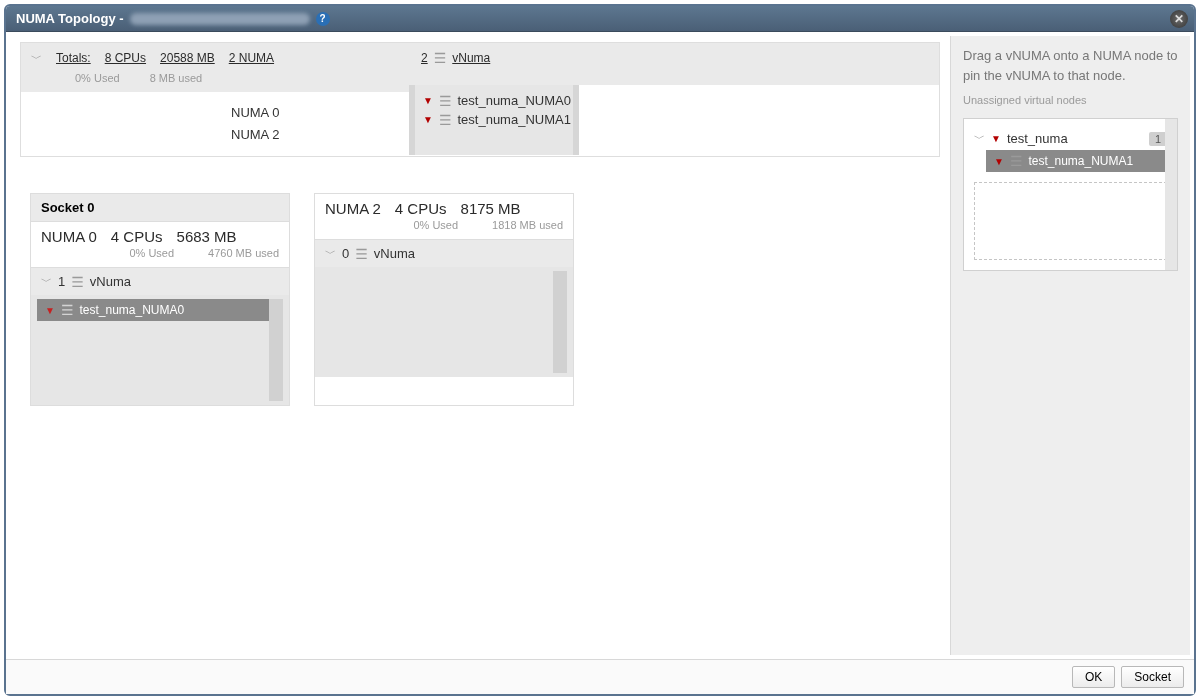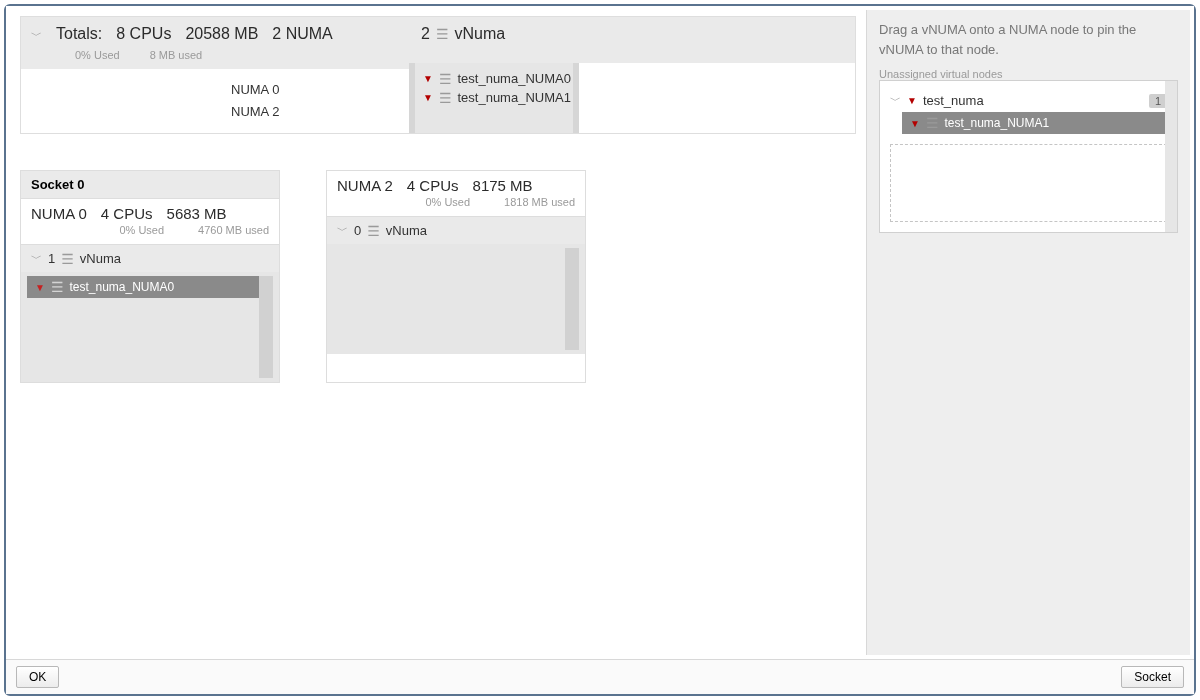--- a/index.html
+++ b/index.html
@@ -68,21 +68,21 @@
     overflow: hidden;
     background: #fff;
     padding: 4px;
   }
   .main {
     flex: 1;
     padding: 6px 10px;
     overflow: auto;
   }
   .side {
-    width: 324px;
+    width: 240px;
     border-left: 1px solid #d8d8d8;
     background: #eeeeee;
     padding: 10px 12px;
     color: #777;
     font-size: 13px;
   }
   .totals-block {
     display: flex;
     border: 1px solid #dedede;
   }
@@ -93,21 +93,21 @@
     background: #eaeaea;
     padding: 8px 10px 4px 10px;
     display: flex;
     align-items: baseline;
     gap: 14px;
   }
   .expand-chevron {
     color: #9a9a9a;
     font-size: 11px;
   }
-  .big { font-size: 16px; color: #2b2b2b; }
+  .big { font-size: 12px; color: #2b2b2b; text-decoration: underline; }
   .sub { font-size: 11px; color: #9a9a9a; padding: 2px 10px 8px 54px; background:#eaeaea; display:flex; gap:30px;}
   .totals-list {
     padding: 10px 12px;
     font-size: 13px;
     color: #333;
     line-height: 22px;
   }
   .totals-right {
     flex: 1;
   }
@@ -128,21 +128,22 @@
     width: 170px;
   }
   .vnuma-row {
     display: flex; align-items:center; gap:6px;
     font-size: 13px; color:#333; padding:2px 0;
   }
   .red-tri { color:#b30000; font-size:10px; }
   .sockets {
     margin-top: 36px;
     display: flex;
-    gap: 46px;
+    gap: 24px;
+    margin-left: 10px;
   }
   .socket {
     width: 260px;
     border: 1px solid #ddd;
   }
   .socket-hdr {
     background:#eaeaea;
     padding: 6px 10px;
     font-weight: bold;
     font-size: 13px;
@@ -180,21 +181,21 @@
   .pinned-item {
     background:#8a8a8a;
     color:#fff;
     padding:4px 8px;
     display:flex; align-items:center; gap:6px;
     font-size:12px;
   }
   .pinned-item .red-tri { color:#c62020; }
   .pinned-item .stack-icon { color:#d4d4d4; }
   .side-hint { line-height:20px; margin-bottom:8px; }
-  .side-sub { font-size:11px; color:#9a9a9a; }
+  .side-sub { font-size:11px; color:#9a9a9a; margin-bottom:12px;}
   .side-panel {
     background:#fff;
     border:1px solid #d0d0d0;
     padding:8px 8px 8px 8px;
     position:relative;
   }
   .side-panel .scroll-edge {
     position:absolute; right:0; top:0; bottom:0; width:12px;
     background:#e6e6e6;
   }
@@ -216,35 +217,42 @@
   }
   .dropzone {
     margin:10px 2px 2px 2px;
     height:78px;
     border:1px dashed #c5c5c5;
   }
   .footer {
     border-top:1px solid #d8d8d8;
     background:#fafafa;
     padding:6px 10px;
-    display:flex; justify-content:space-between; gap:6px;
+    display:flex; justify-content:flex-end; gap:6px;
   }
   .btn {
     background:linear-gradient(#fff,#ececec);
     border:1px solid #b8b8b8;
     border-radius:2px;
     padding:3px 12px;
     font-size:12px;
     cursor:pointer;
   }
 </style>
 </head>
 <body>
 
 <div class="dialog">
+  <div class="titlebar">
+    <span>NUMA Topology -</span>
+    <span class="blur"></span>
+    <span class="help-icon">?</span>
+    <span class="spacer"></span>
+    <span class="close-btn">✕</span>
+  </div>
 
   <div class="body">
     <div class="main">
 
       <div class="totals-block">
         <div class="totals-left">
           <div class="totals-header">
             <span class="expand-chevron">﹀</span>
             <span class="big">Totals:</span>
             <span class="big">8 CPUs</span>

